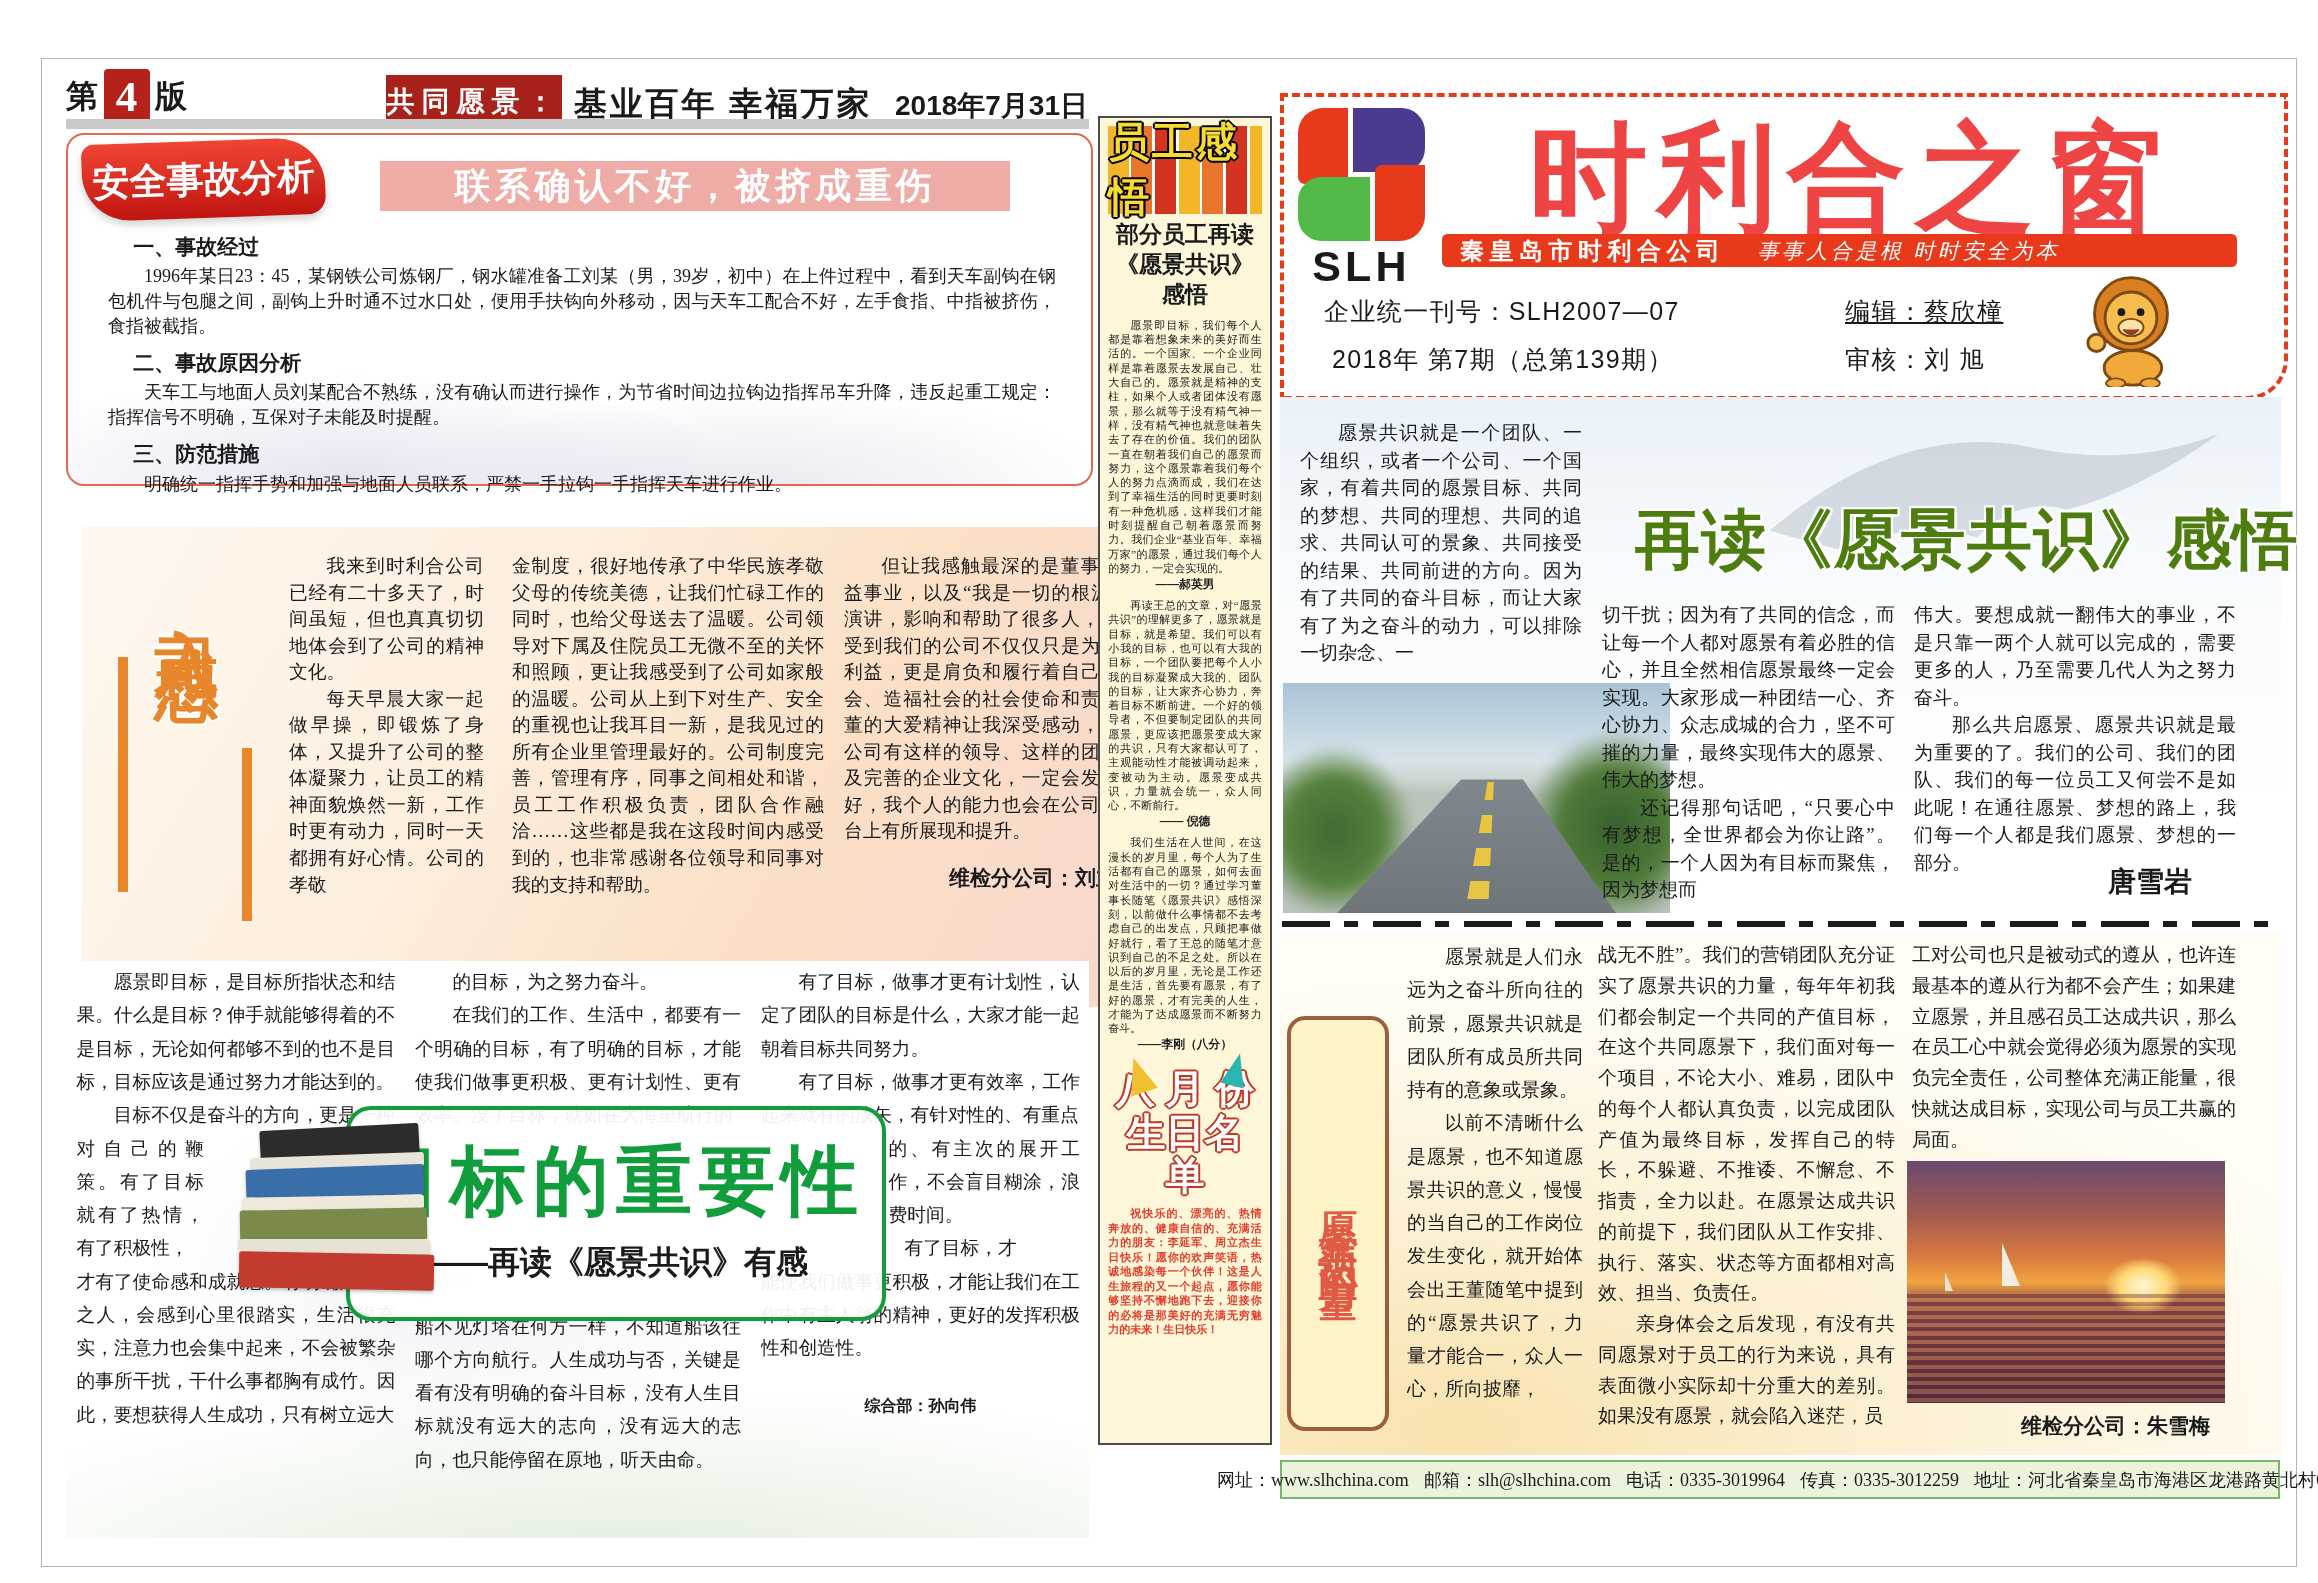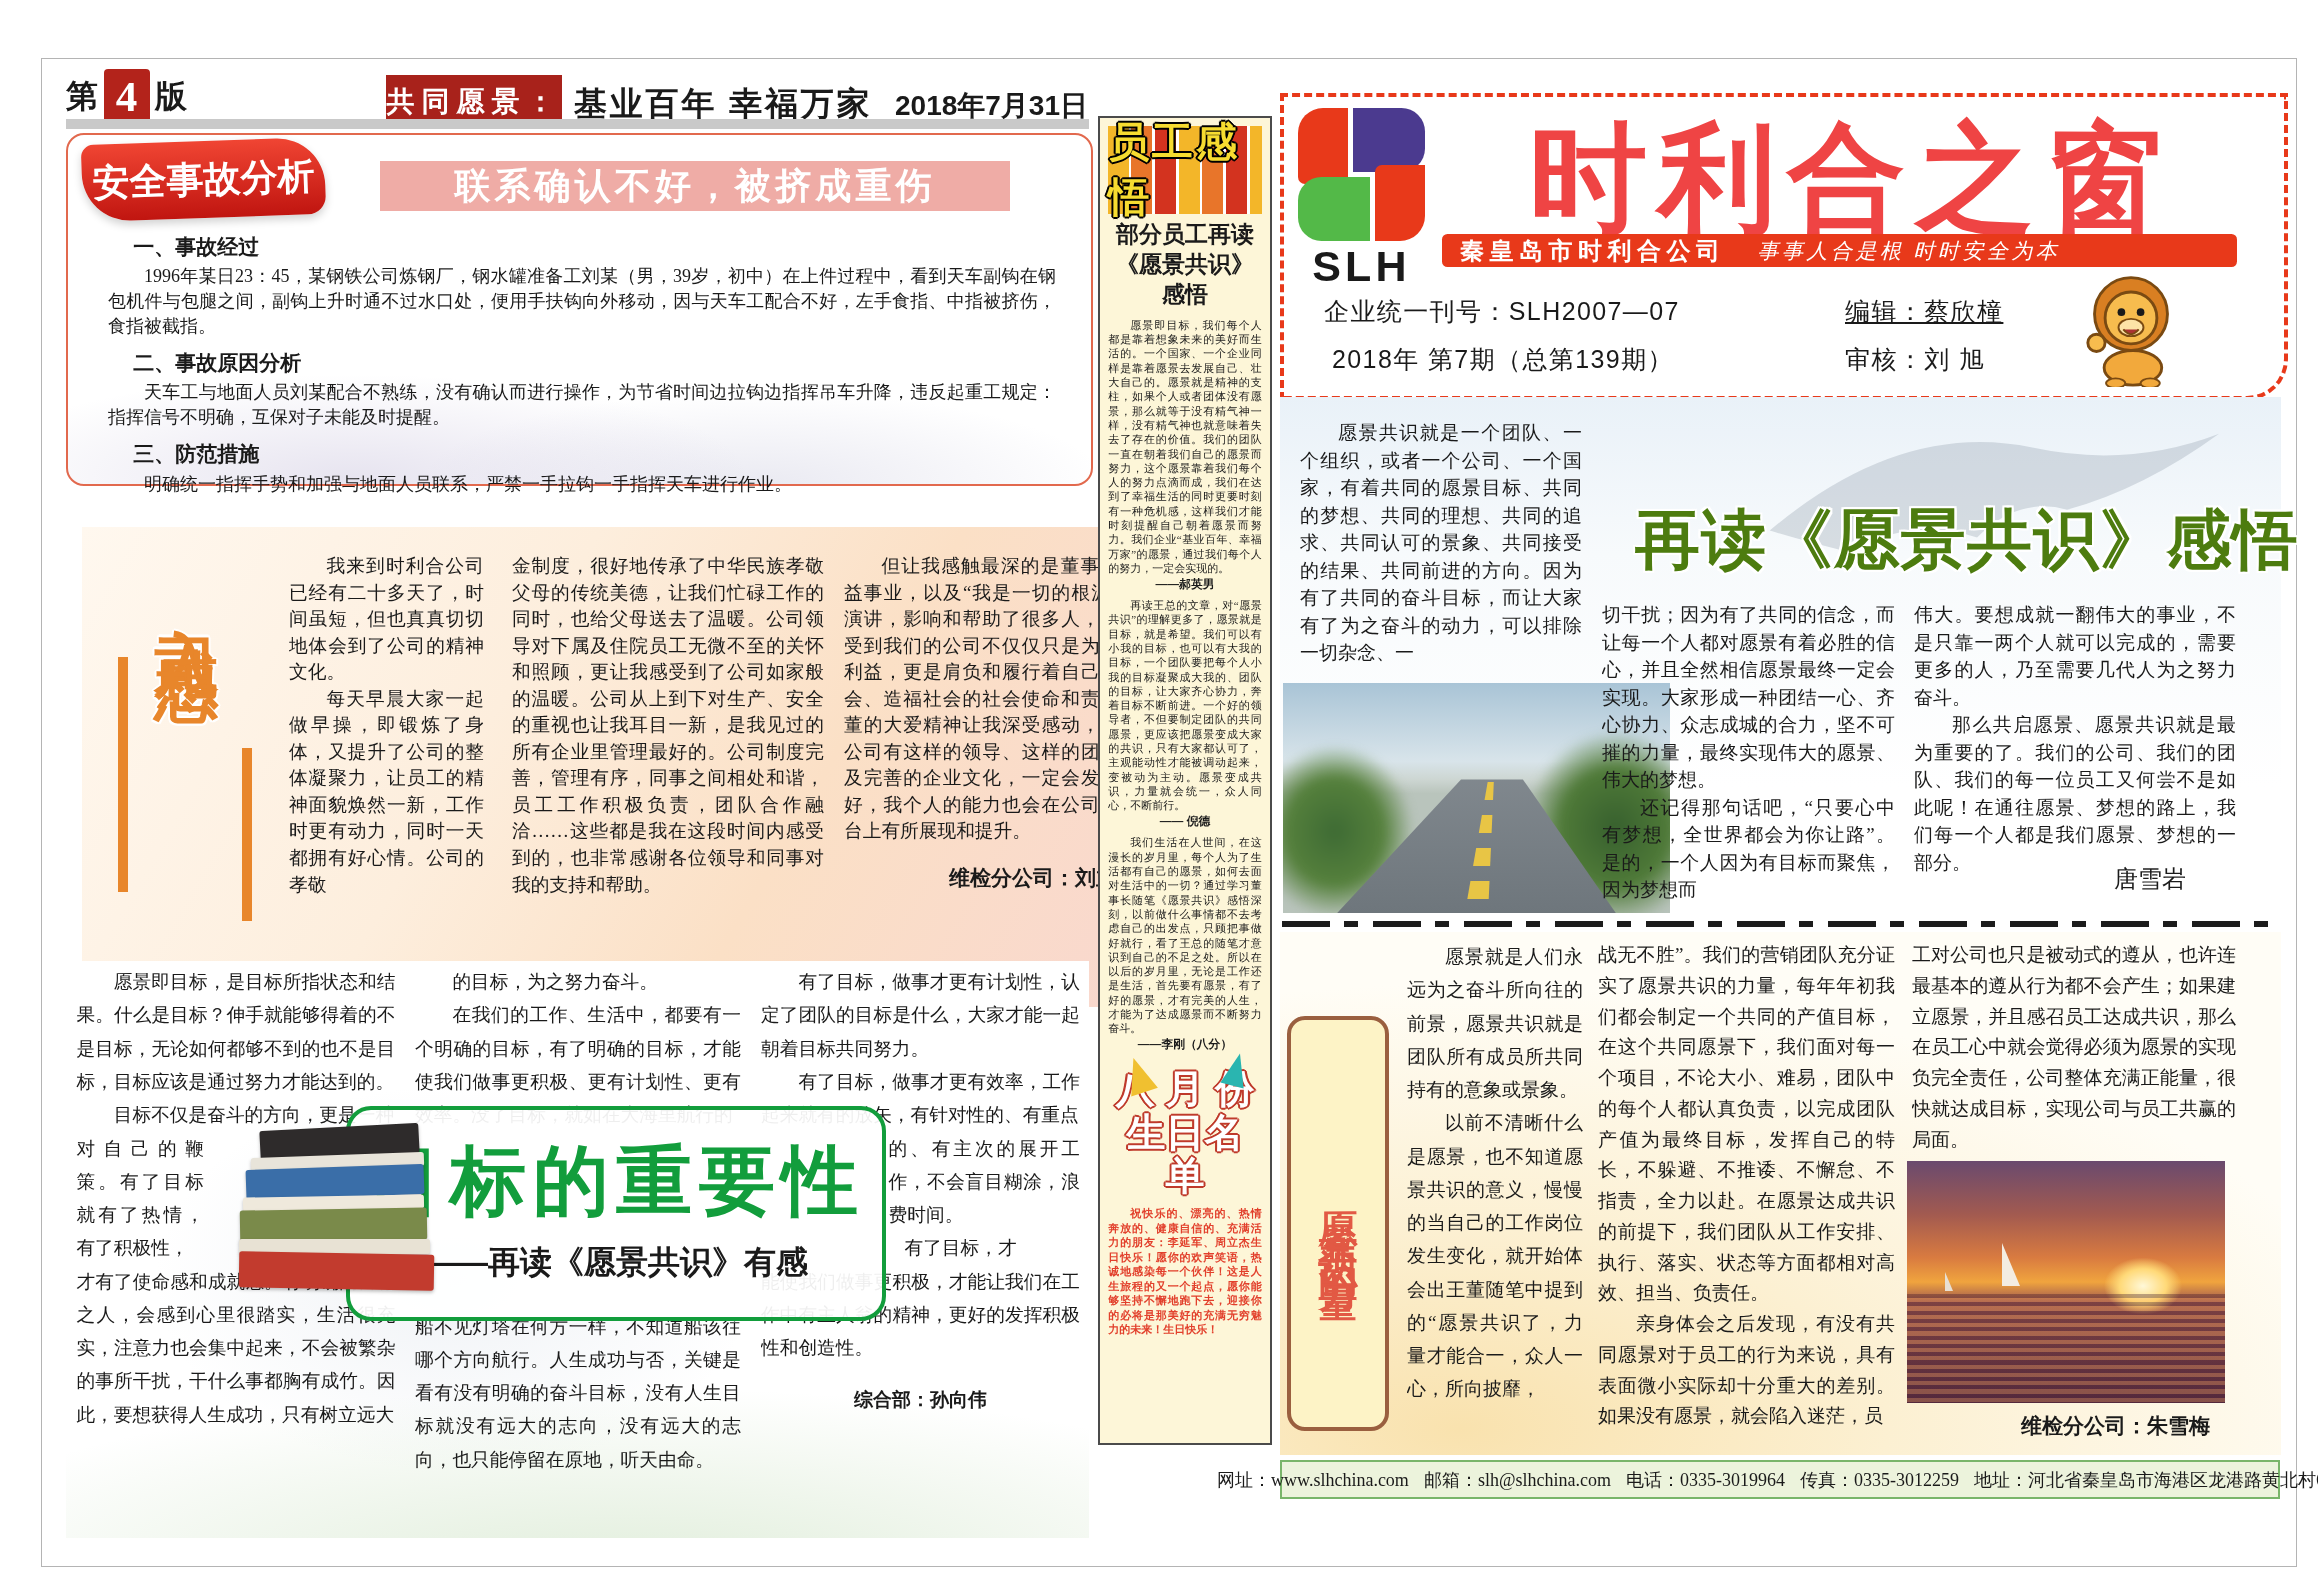--- a/index.html
+++ b/index.html
@@ -50,21 +50,21 @@
      background:
        radial-gradient(120% 55% at 55% 108%, rgba(150,195,130,.30), transparent 62%),
        radial-gradient(42% 48% at 38% 55%, rgba(170,185,205,.18), transparent 70%),
        #ffffff;}
   .goal-col{font-size:18.7px;line-height:1.78;overflow:hidden;}
   .goal-box{left:280px;top:145px;width:532px;height:207px;border:4.1px solid #129d3c;border-radius:25px;
      background:rgba(255,255,255,.93);text-align:center;z-index:3;}
   .goal-title{font-size:76px;font-weight:bold;color:#129d3c;letter-spacing:7px;margin-top:21px;
      font-family:"Liberation Sans",sans-serif;}
   .goal-sub{font-size:32px;font-weight:bold;margin-top:7px;font-family:"Liberation Sans",sans-serif;}
-  .goal-sig{font-family:"Liberation Sans",sans-serif;font-weight:bold;font-size:19px;text-align:center;margin-top:19px;}
+  .goal-sig{font-family:"Liberation Sans",sans-serif;font-weight:bold;font-size:16px;text-align:center;margin-top:28px;}
   .books{left:173px;top:166px;width:214px;height:173px;z-index:4;}
   .books div{position:absolute;border-radius:2.8px;box-shadow:0 2.1px 3.5px rgba(0,0,0,.25);}
 
   
   .midcol{left:1098px;top:116px;width:174px;height:1329px;border:2.1px solid #4b4b4b;background:#fdf6d8;
      overflow:hidden;box-sizing:border-box;padding:7px 8.3px;}
   .staff-banner{height:88px;margin:1.4px 0 4.1px 0;display:flex;align-items:center;justify-content:center;
      background:repeating-linear-gradient(90deg,#f3b629 0 21px,#fff 21px 23.5px,#e8752a 23.5px 44px,#fff 44px 47px,#d3331f 47px 68px,#fff 68px 71px);}
   .staff-banner span{font-size:41px;font-weight:bold;color:#f6dc30;font-family:"Liberation Sans",sans-serif;letter-spacing:2.8px;
      text-shadow:2.1px 0 0 #000,-2.1px 0 0 #000,0 2.1px #000,0 -2.1px #000,1.4px 1.4px #000,-1.4px -1.4px #000,1.4px -1.4px #000,-1.4px 1.4px #000;}
@@ -101,21 +101,21 @@
   .mast-info{font-size:25px;letter-spacing:1.4px;font-family:"Liberation Sans",sans-serif;}
   .lion{left:789px;top:171px;}
 
   
   .vision-bg{left:1280px;top:397px;width:1001px;height:520px;
      background:linear-gradient(180deg,#e9f1f8 0%,#f7fafc 30%,#ffffff 75%);}
   .vision-title{left:1635px;top:496px;width:643px;font-size:65px;font-weight:bold;color:#4d7c0f;
      font-family:"Liberation Sans",sans-serif;letter-spacing:1.4px;white-space:nowrap;z-index:3;
      text-shadow:2.1px 0 0 #fff,-2.1px 0 0 #fff,0 2.1px #fff,0 -2.1px #fff,2.1px 2.1px #fff,-2.1px -2.1px #fff,2.1px -2.1px #fff,-2.1px 2.1px #fff;}
   .v-col{font-size:19px;line-height:1.45;overflow:hidden;z-index:2;}
-  .v-sig{left:2060px;top:863px;width:180px;text-align:center;font-size:24px;font-weight:normal;
+  .v-sig{left:2060px;top:863px;width:180px;text-align:center;font-size:28px;font-weight:bold;
      font-family:"Liberation Sans",sans-serif;}
   .road{left:1283px;top:683px;width:387px;height:230px;overflow:hidden;
      background:linear-gradient(180deg,#a9c4d6 0%,#d8e4ea 34%,#cdd6d2 42%,#b9c4bc 48%);}
   .road .trees-l{position:absolute;left:-28px;top:62px;width:159px;height:173px;
      background:radial-gradient(closest-side,#3e6b34,#55803c 60%,transparent);filter:blur(4.1px);}
   .road .trees-r{position:absolute;right:-35px;top:48px;width:180px;height:194px;
      background:radial-gradient(closest-side,#37602e,#4f7a38 60%,transparent);filter:blur(4.8px);}
   .road .tarmac{position:absolute;left:0;top:0;width:100%;height:100%;
      background:linear-gradient(180deg,#8d949a,#6e767c);
      clip-path:polygon(14% 100%,86% 100%,62% 42%,46% 42%);}

